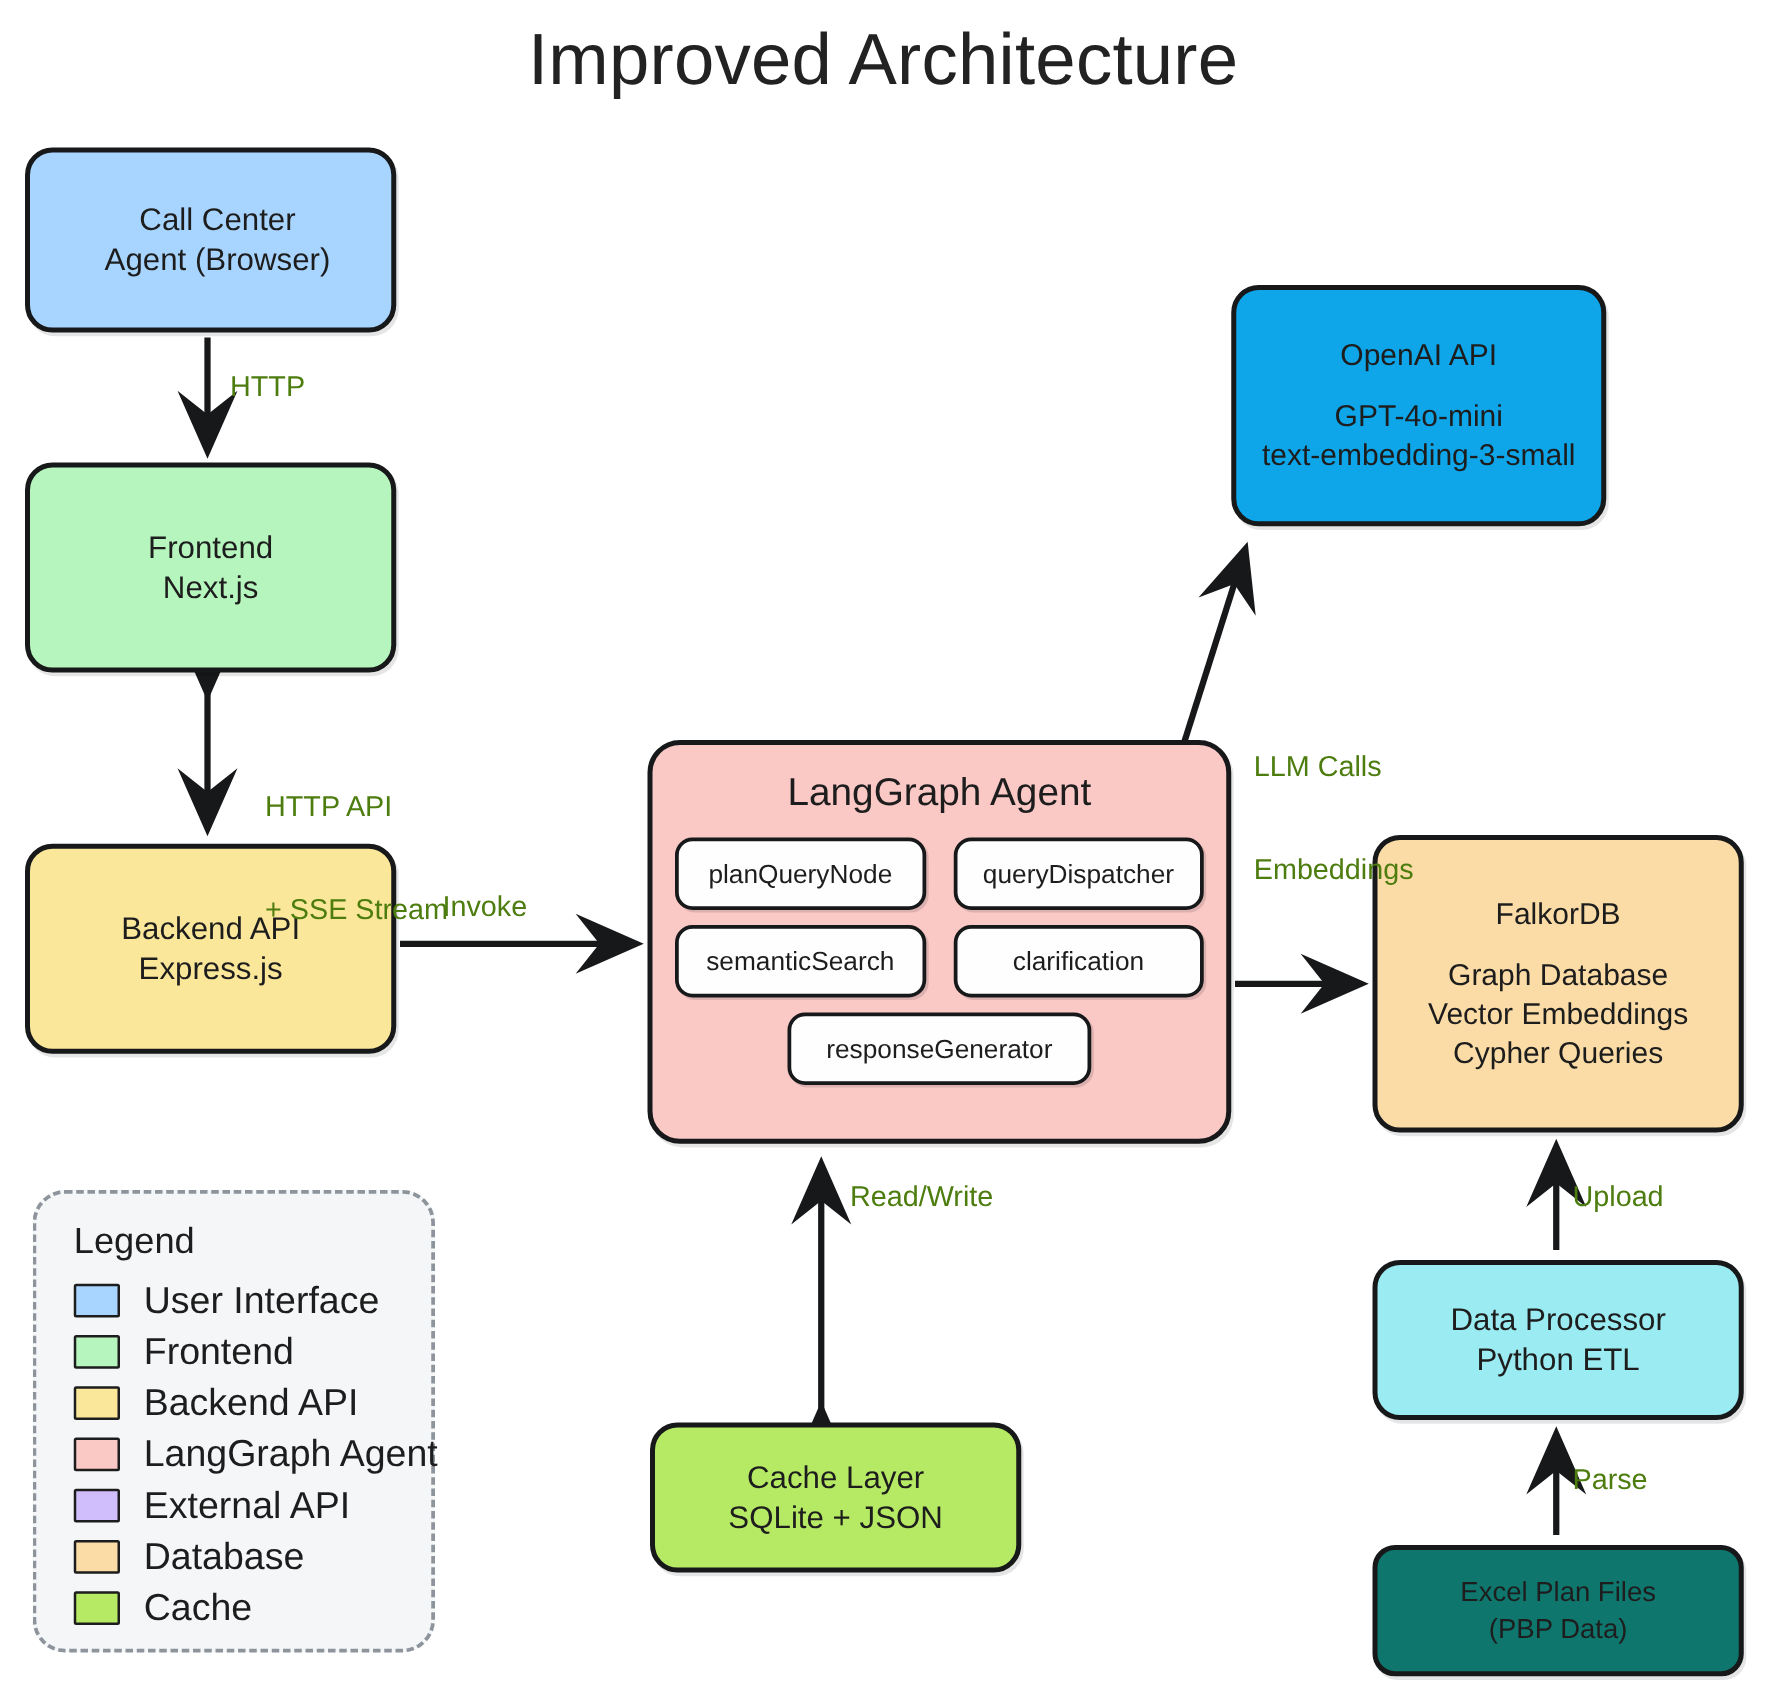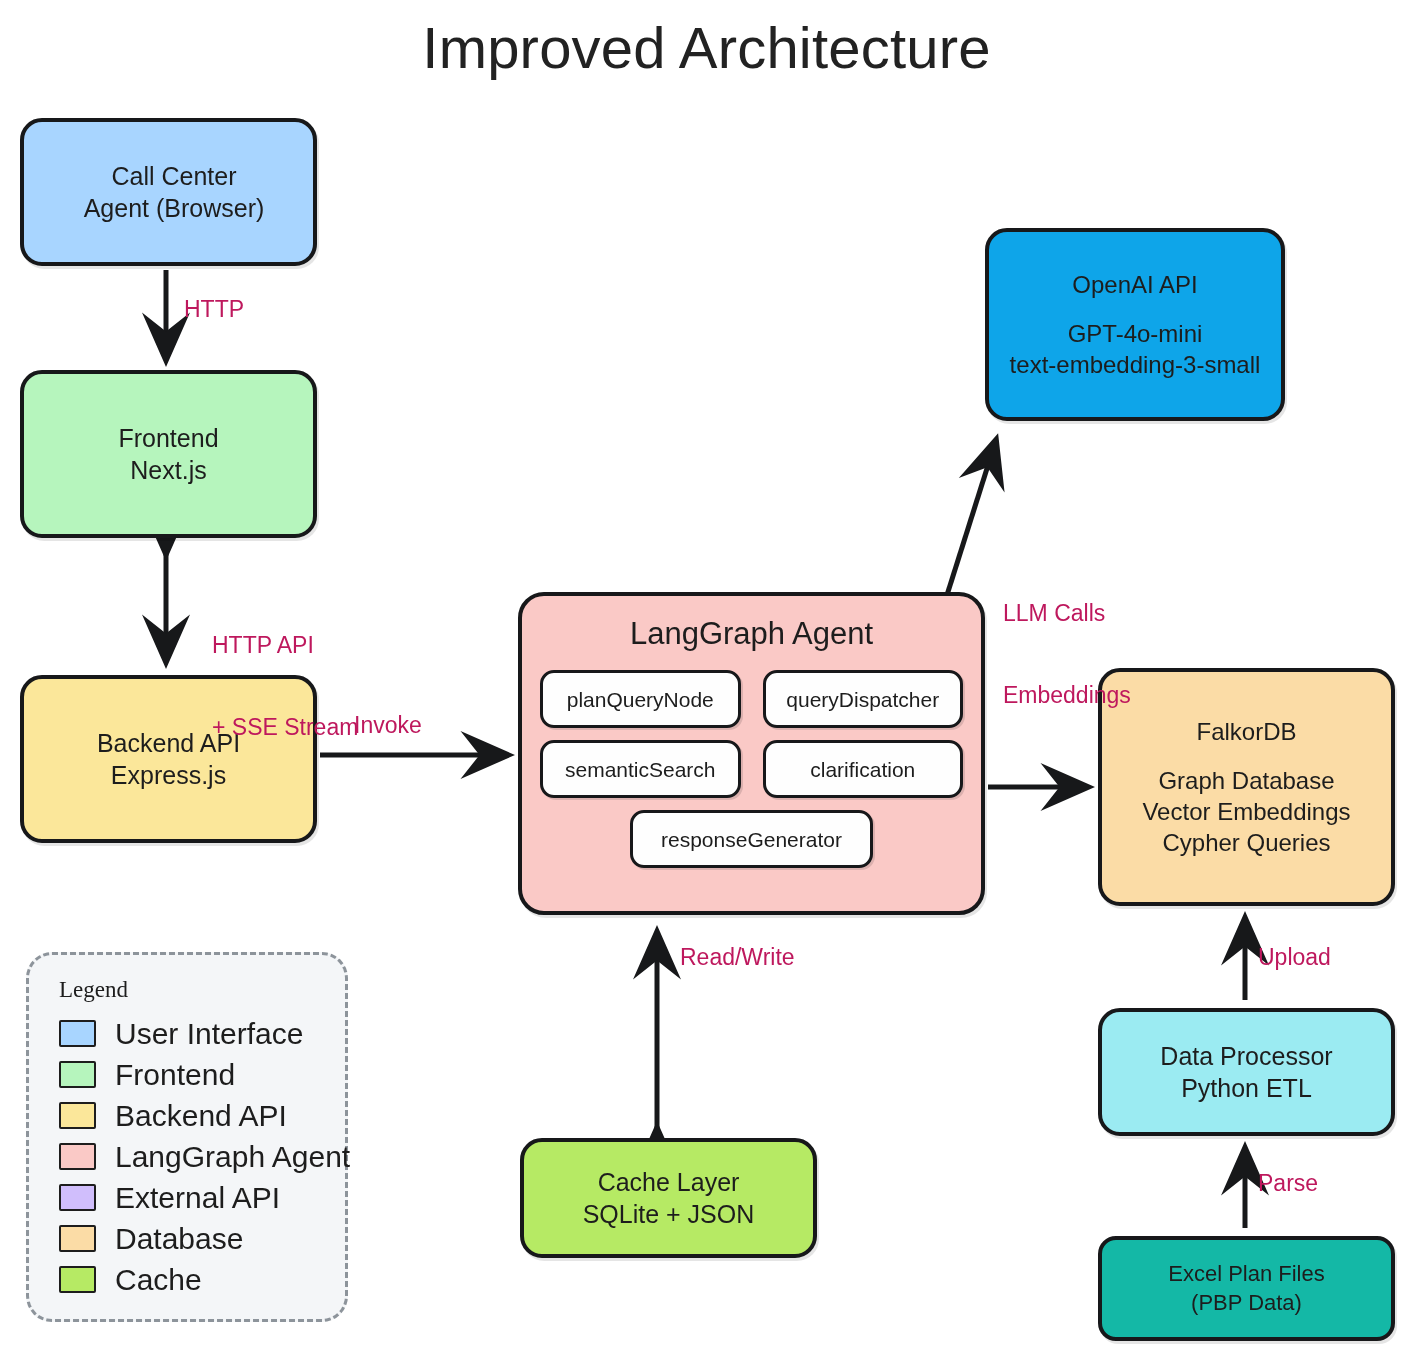--- a/index.html
+++ b/index.html
@@ -56,21 +56,21 @@
 
   
   .c-ui       { background: #a8d5ff; padding-left: 11px; }
   .c-frontend { background: #b6f5bd; }
   .c-backend  { background: #fbe79a; }
   .c-agent    { background: #fac9c6; }
   .c-external { background: #0ea5e9; }
   .c-db       { background: #fbdca6; }
   .c-cache    { background: #b6ea64; }
   .c-proc     { background: #9bebf2; }
-  .c-file     { background: #14b8a6; }
+  .c-file     { background: #0f766e; }
 
   
   #node-call-center { left: 20px;   top: 118px;  width: 297px; height: 148px; }
   #node-frontend    { left: 20px;   top: 370px;  width: 297px; height: 168px; }
   #node-backend     { left: 20px;   top: 675px;  width: 297px; height: 168px; }
   #node-openai      { left: 985px;  top: 228px;  width: 300px; height: 193px; font-size: 24px; }
   #node-falkordb    { left: 1098px; top: 668px;  width: 297px; height: 238px; font-size: 24px; }
   #node-dataproc    { left: 1098px; top: 1008px; width: 297px; height: 128px; font-size: 25px; }
   #node-excel       { left: 1098px; top: 1236px; width: 297px; height: 105px;
                       font-size: 22px; border-radius: 18px; }
@@ -115,21 +115,21 @@
     color: #1d1d1d;
     white-space: nowrap;
     box-shadow: 2px 2px 0 rgba(0,0,0,0.12);
   }
   .agent-row.single { justify-content: center; }
   .agent-row.single .subnode { flex: 0 0 auto; padding: 0 28px; }
 
   
   .edge-label {
     position: absolute;
-    color: #be185d;
+    color: #4d7c0f;
     font-size: 23px;
     line-height: 1.18;
     white-space: pre;
     font-weight: 400;
   }
   #lbl-http        { left: 184px;  top: 296px;  }
   #lbl-rest        { left: 212px;  top: 578px;  }
   #lbl-invoke      { left: 354px;  top: 712px;  }
   #lbl-llm         { left: 1003px; top: 546px;  }
   #lbl-readwrite   { left: 680px;  top: 944px;  }
@@ -140,24 +140,23 @@
   #legend {
     position: absolute;
     left: 26px; top: 952px;
     width: 322px; height: 370px;
     background: #f4f6f8;
     border: 3px dashed #8d949b;
     border-radius: 26px;
     padding: 22px 0 0 30px;
   }
   #legend .legend-title {
-    font-size: 23px;
+    font-size: 29px;
     color: #1d1d1d;
     margin-bottom: 10px;
-    font-family: Liberation Serif, serif;
   }
   .legend-item {
     display: flex;
     align-items: center;
     height: 41px;
   }
   .legend-swatch {
     width: 37px; height: 27px;
     border: 2px solid #1d1d1d;
     border-radius: 2px;

